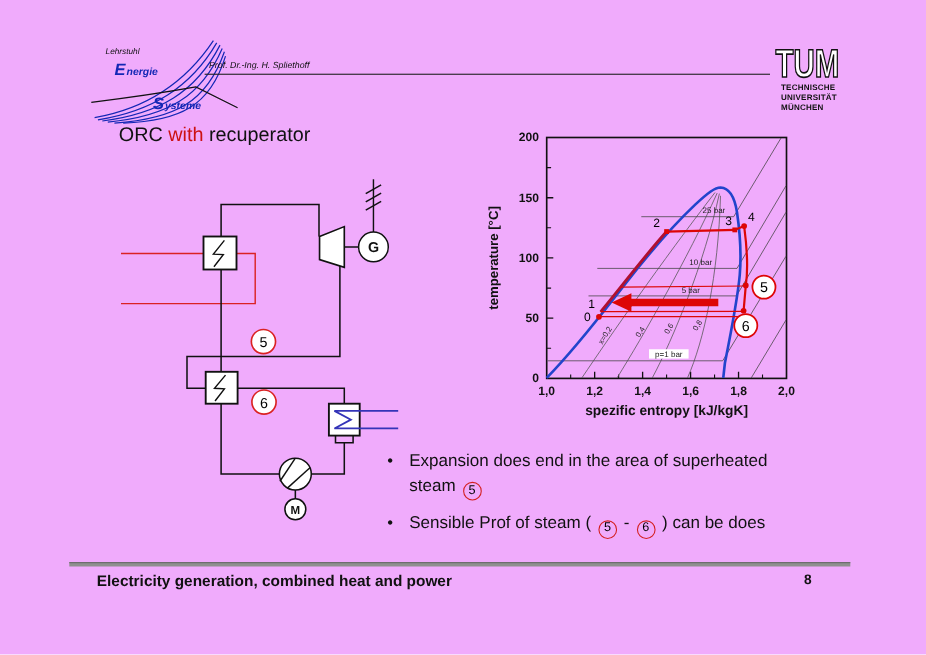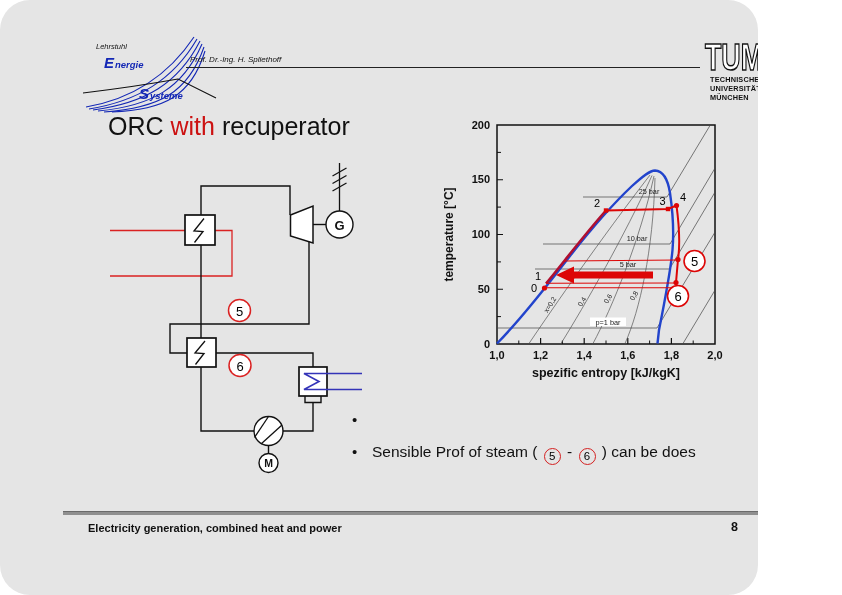--- a/index.html
+++ b/index.html
@@ -1,34 +1,34 @@
 <!DOCTYPE html>
 <html><head>
 <meta charset="utf-8">
 <style>
   html,body{margin:0;padding:0;background:#fff;}
-  .slide{position:relative;width:758px;height:595px;background:#e5e5e5;overflow:hidden;
-         font-family:"Liberation Sans","DejaVu Sans",sans-serif;color:#111;border-radius:30px;}
+  .slide{position:relative;width:842px;height:595px;background:#f0abfc;overflow:hidden;
+         font-family:"Liberation Sans","DejaVu Sans",sans-serif;color:#111;}
   .abs{position:absolute;}
   
   .header-rule{left:186px;top:67px;width:514px;height:1px;background:#222;}
   
-  .title{left:108px;top:112px;font-size:25px;letter-spacing:0px;color:#111;white-space:pre;}
+  .title{left:108px;top:112px;font-size:18px;letter-spacing:0px;color:#111;white-space:pre;}
   .title .hl{color:#cc1111;}
   
   .bullets{left:352px;top:409px;width:440px;font-size:15.5px;line-height:22px;color:#111;}
   .bullet-row{display:flex;margin-bottom:10px;}
   .bullet-dot{width:20px;flex:0 0 20px;font-size:15px;}
   .btext{white-space:pre-wrap;}
   .cnum{display:inline-flex;width:15px;height:15px;border:1.4px solid #d42020;border-radius:50%;
         align-items:center;justify-content:center;font-size:11.5px;line-height:1;color:#000;
         vertical-align:-3px;margin:0 2px;white-space:normal;}
   
   .footer-rule{left:63px;top:511px;width:710px;height:2.6px;background:#8f8f8f;border-top:0.8px solid #6a6a6a;}
-  .footer-text{left:88px;top:520px;font-size:11px;font-weight:bold;line-height:16px;color:#111;}
+  .footer-text{left:88px;top:520px;font-size:14px;font-weight:bold;line-height:16px;color:#111;}
   .page-num{left:731px;top:520px;font-size:12.5px;font-weight:bold;color:#111;}
   svg{display:block;}
   svg text{font-family:"Liberation Sans","DejaVu Sans",sans-serif;}
 </style>
 </head>
 <body>
 
 <div class="slide">
 
   <svg class="abs" style="left:78px;top:33px" width="225" height="85" viewBox="78 33 225 85">
@@ -192,20 +192,21 @@
       <text x="715" y="359" text-anchor="middle">2,0</text>
     </g>
 
     <text transform="translate(453,234.5) rotate(-90)" font-size="12" font-weight="bold" text-anchor="middle" fill="#111">temperature [°C]</text>
     <text x="606" y="377" font-size="12.5" font-weight="bold" text-anchor="middle" fill="#111">spezific entropy [kJ/kgK]</text>
   </svg>
 
   <div class="abs bullets">
     <div class="bullet-row">
       <span class="bullet-dot">•</span>
+      <div class="btext"><span>Expansion does end in the area of superheated</span><br><span>steam </span><span class="cnum">5</span></div>
     </div>
     <div class="bullet-row">
       <span class="bullet-dot">•</span>
       <div class="btext"><span>Sensible Prof of steam ( </span><span class="cnum">5</span><span> - </span><span class="cnum">6</span><span> ) can be does</span><br></div>
     </div>
   </div>
 
   <div class="abs footer-rule"></div>
   <div class="abs footer-text">
     <div>Electricity generation, combined heat and power</div>

